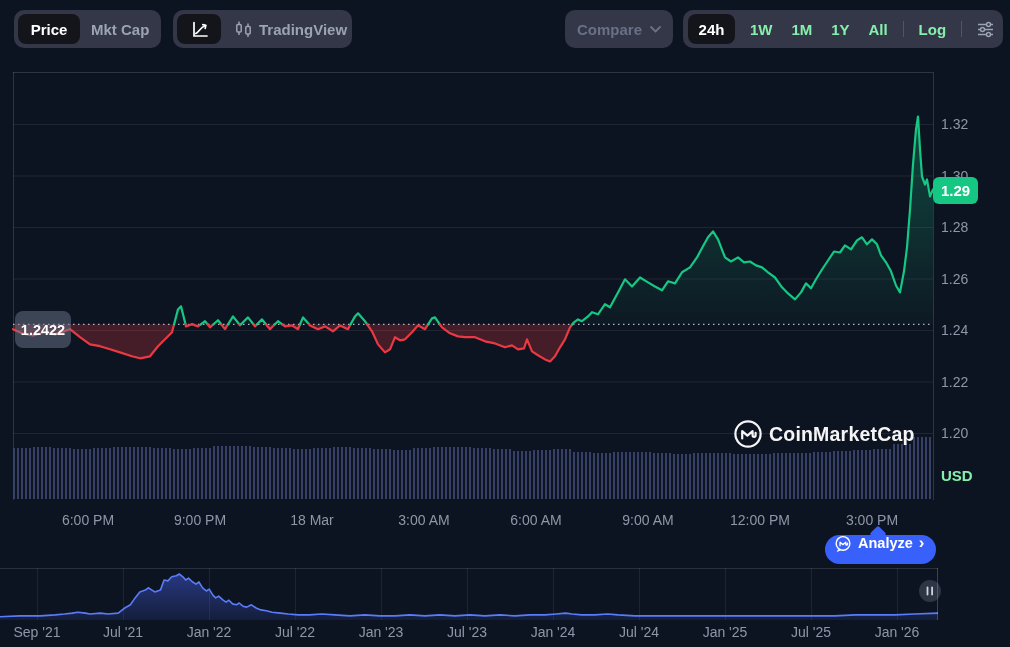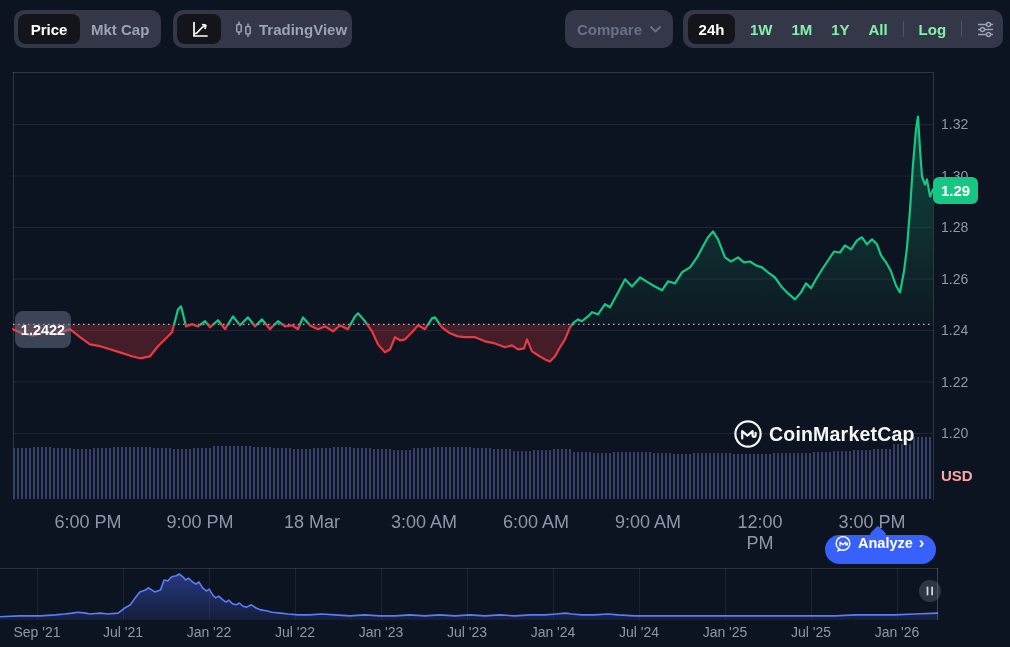--- a/index.html
+++ b/index.html
@@ -20,23 +20,23 @@
   #charttype-toggle .ghostlbl{margin-left:7px;}
   #compare-btn{left:565px;width:108px;justify-content:center;gap:8px;cursor:pointer;}
   #compare-btn .ghostlbl{color:#6a7186;}
   #range-group{left:683px;width:320px;justify-content:space-between;padding:13px 5px;}
   #range-group .chip{width:47px;}
   .rangelbl{color:#86efac;font-weight:600;font-size:15px;padding:0 4px;cursor:pointer;}
   .vdiv{width:1px;height:16px;background:rgba(255,255,255,0.15);}
   .iconbtn{display:flex;align-items:center;padding:0 3px;cursor:pointer;}
   
   .ytick{position:absolute;left:941px;width:44px;font-size:14px;color:#8f96a8;}
-  .xtick{position:absolute;width:76px;text-align:center;font-size:18px;color:#8f96a8;top:512px;}
+  .xtick{position:absolute;width:76px;text-align:center;font-size:14px;color:#8f96a8;top:512px;}
   .mmtick{position:absolute;width:76px;text-align:center;font-size:14px;color:#8f96a8;top:624px;}
-  #usd-label{position:absolute;left:941px;top:467px;font-size:15px;font-weight:700;color:#fca5a5;}
+  #usd-label{position:absolute;left:941px;top:467px;font-size:15px;font-weight:700;color:#86efac;}
   #baseline-pill{position:absolute;left:15px;top:311px;width:56px;height:37px;border-radius:8px;
                  background:rgba(113,123,143,0.48);display:flex;align-items:center;justify-content:center;
                  font-size:14.5px;font-weight:700;color:#fff;z-index:5;}
   #price-badge{position:absolute;left:933px;top:177px;width:45px;height:27px;border-radius:6px;
                background:#16c784;display:flex;align-items:center;justify-content:center;
                font-size:15px;font-weight:700;color:#fff;z-index:6;}
   
   #watermark{position:absolute;left:733px;top:419px;display:flex;align-items:center;gap:6px;
              opacity:0.96;z-index:3;}
   #watermark .wm-text{font-size:19.5px;font-weight:600;letter-spacing:0.2px;color:#fff;}

